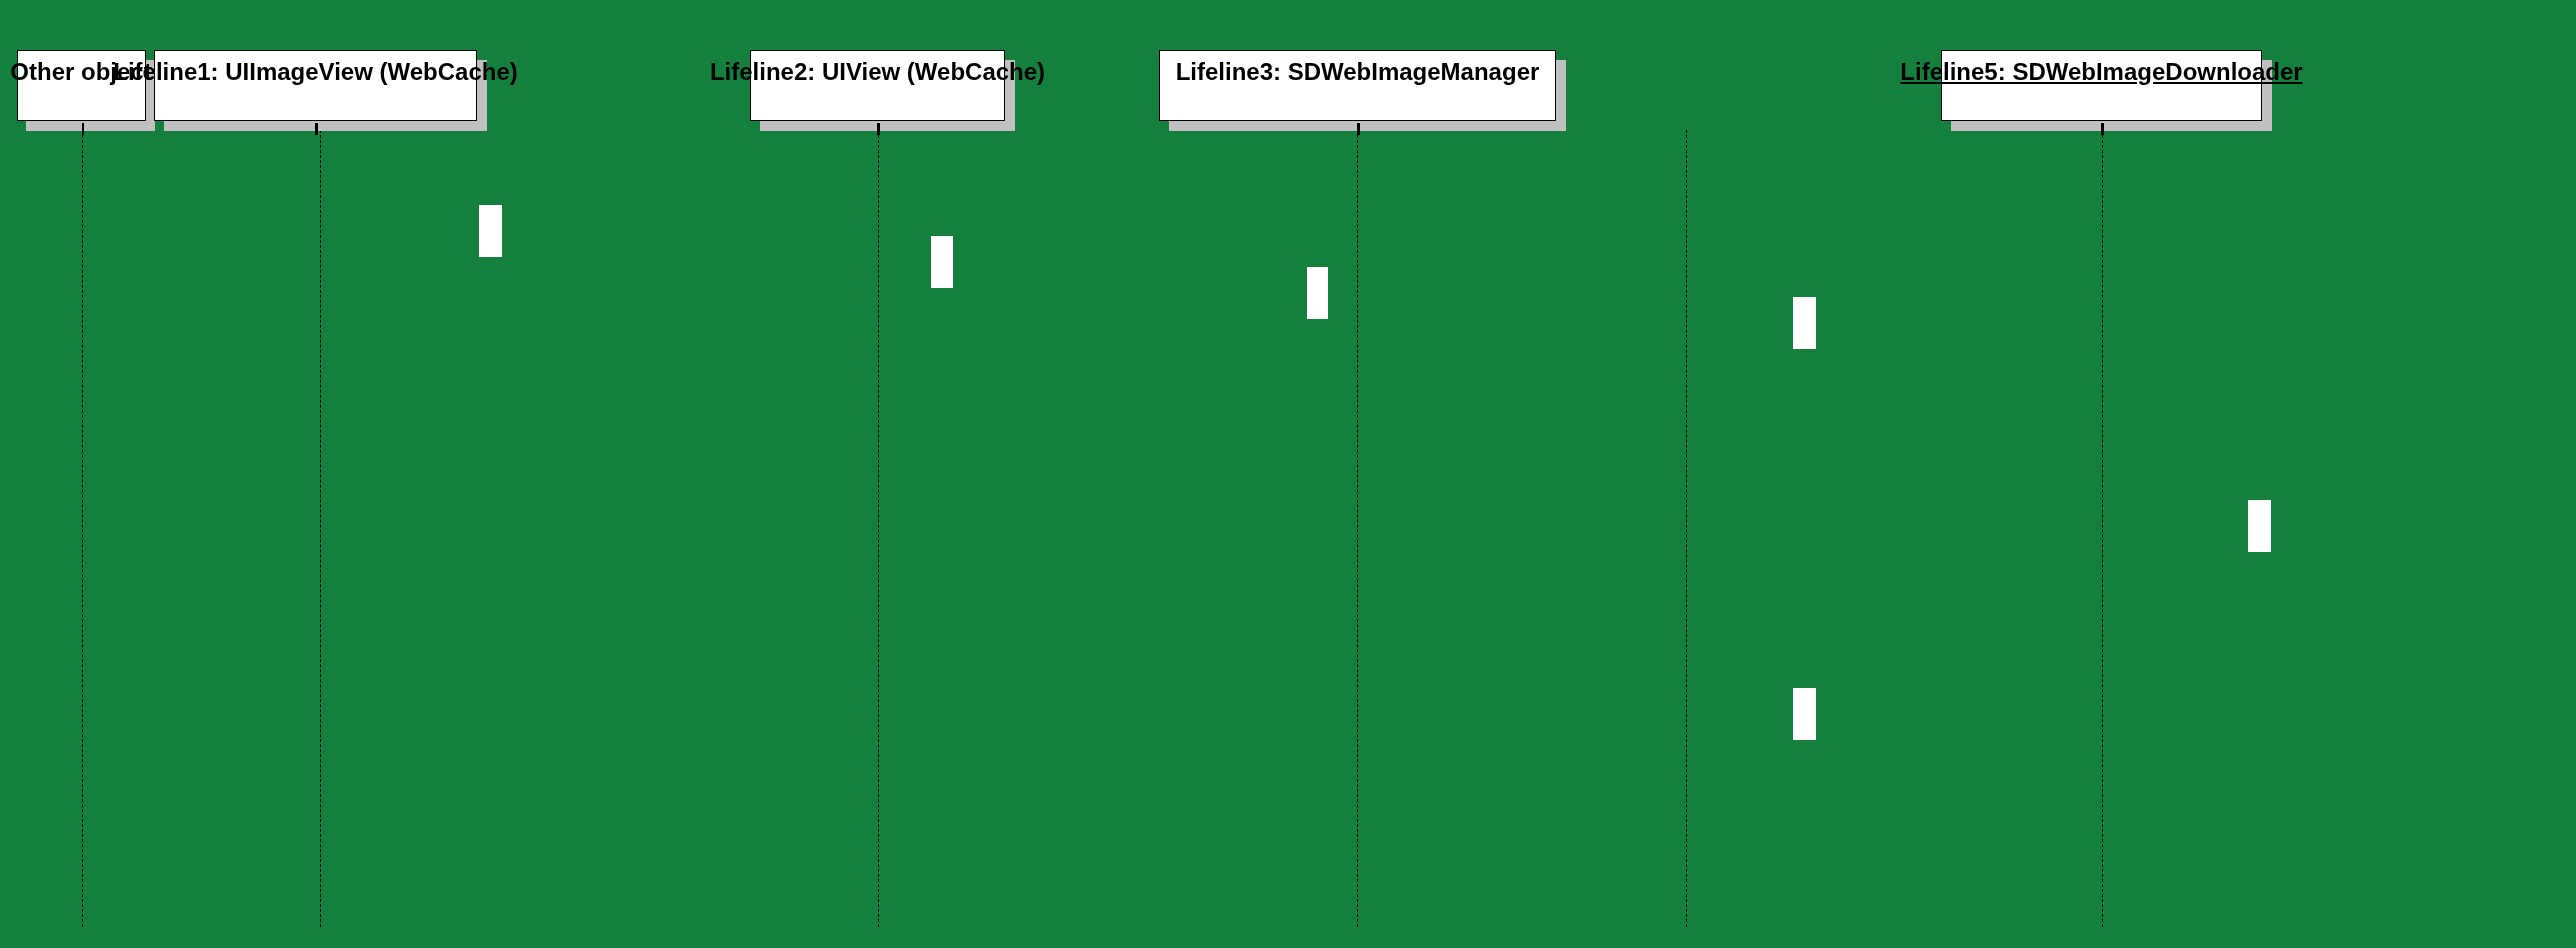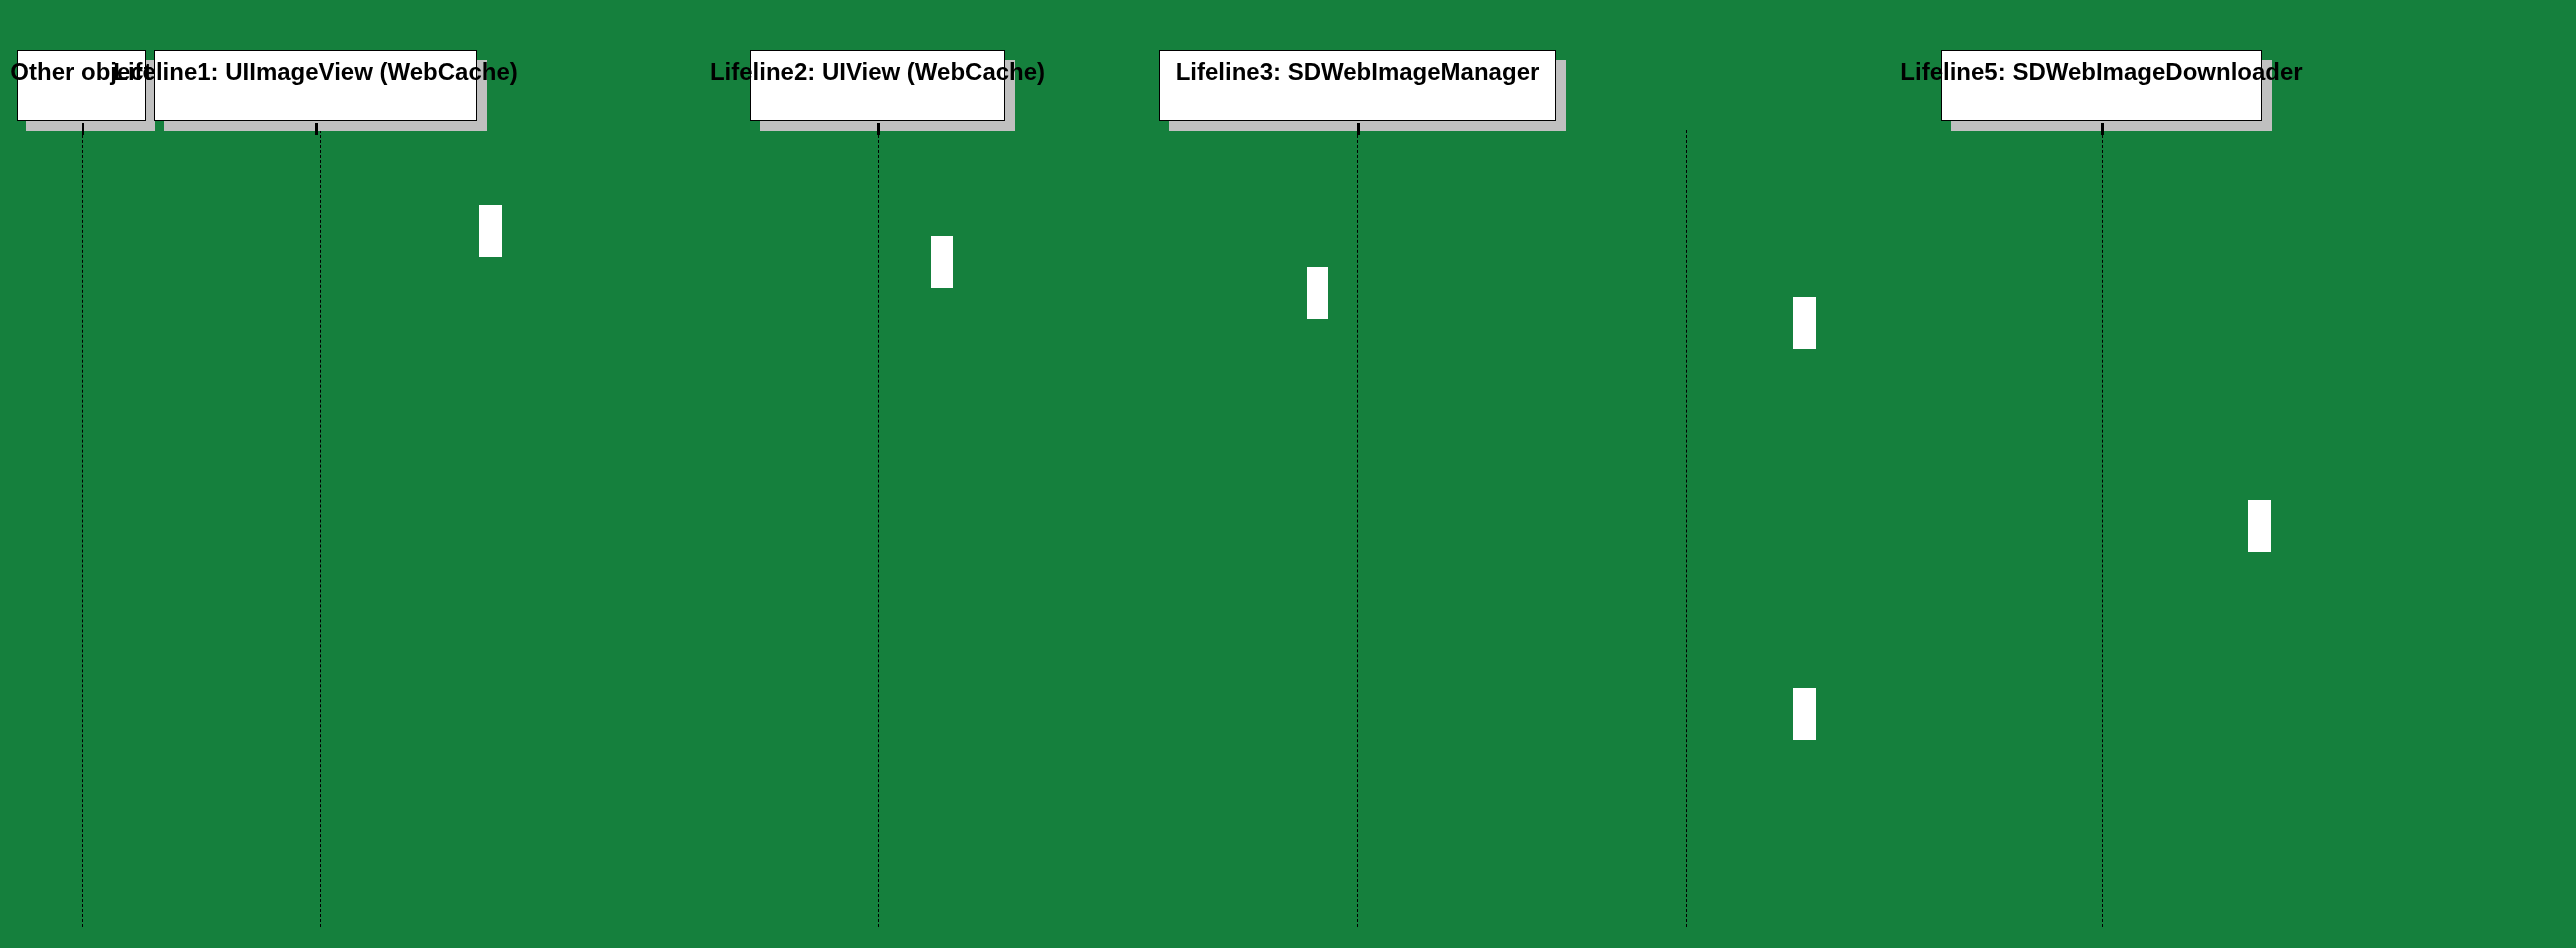--- a/index.html
+++ b/index.html
@@ -108,21 +108,21 @@
     <div class="ll-shadow" style="width:397px; height:71px;"></div>
     <div class="ll-box" style="width:397px; height:71px;text-align:right;">
       <span class="ll-label">Lifeline3: SDWebImageManager</span>
     </div>
     <div class="ll-stem-tick" style="left:198px; top:73px;"></div>
   </div>
 
 
   <div class="lifeline" style="left:1941px; top:50px; width:321px; height:71px;">
     <div class="ll-shadow" style="width:321px; height:71px;"></div>
-    <div class="ll-box" style="width:321px; height:71px;">
+    <div class="ll-box" style="width:321px; height:71px;text-decoration:underline;">
       <span class="ll-label">Lifeline5: SDWebImageDownloader</span>
     </div>
     <div class="ll-stem-tick" style="left:160px; top:73px;"></div>
   </div>
 
   <div class="activation" style="left:479px; top:205px; width:23px; height:52px;"></div>
   <div class="activation" style="left:931px; top:236px; width:22.4px; height:52px;"></div>
   <div class="activation" style="left:1307px; top:267px; width:21.4px; height:52px;"></div>
   <div class="activation" style="left:1793px; top:297px; width:23px; height:52px;"></div>
   <div class="activation" style="left:2248px; top:500px; width:23px; height:52px;"></div>

